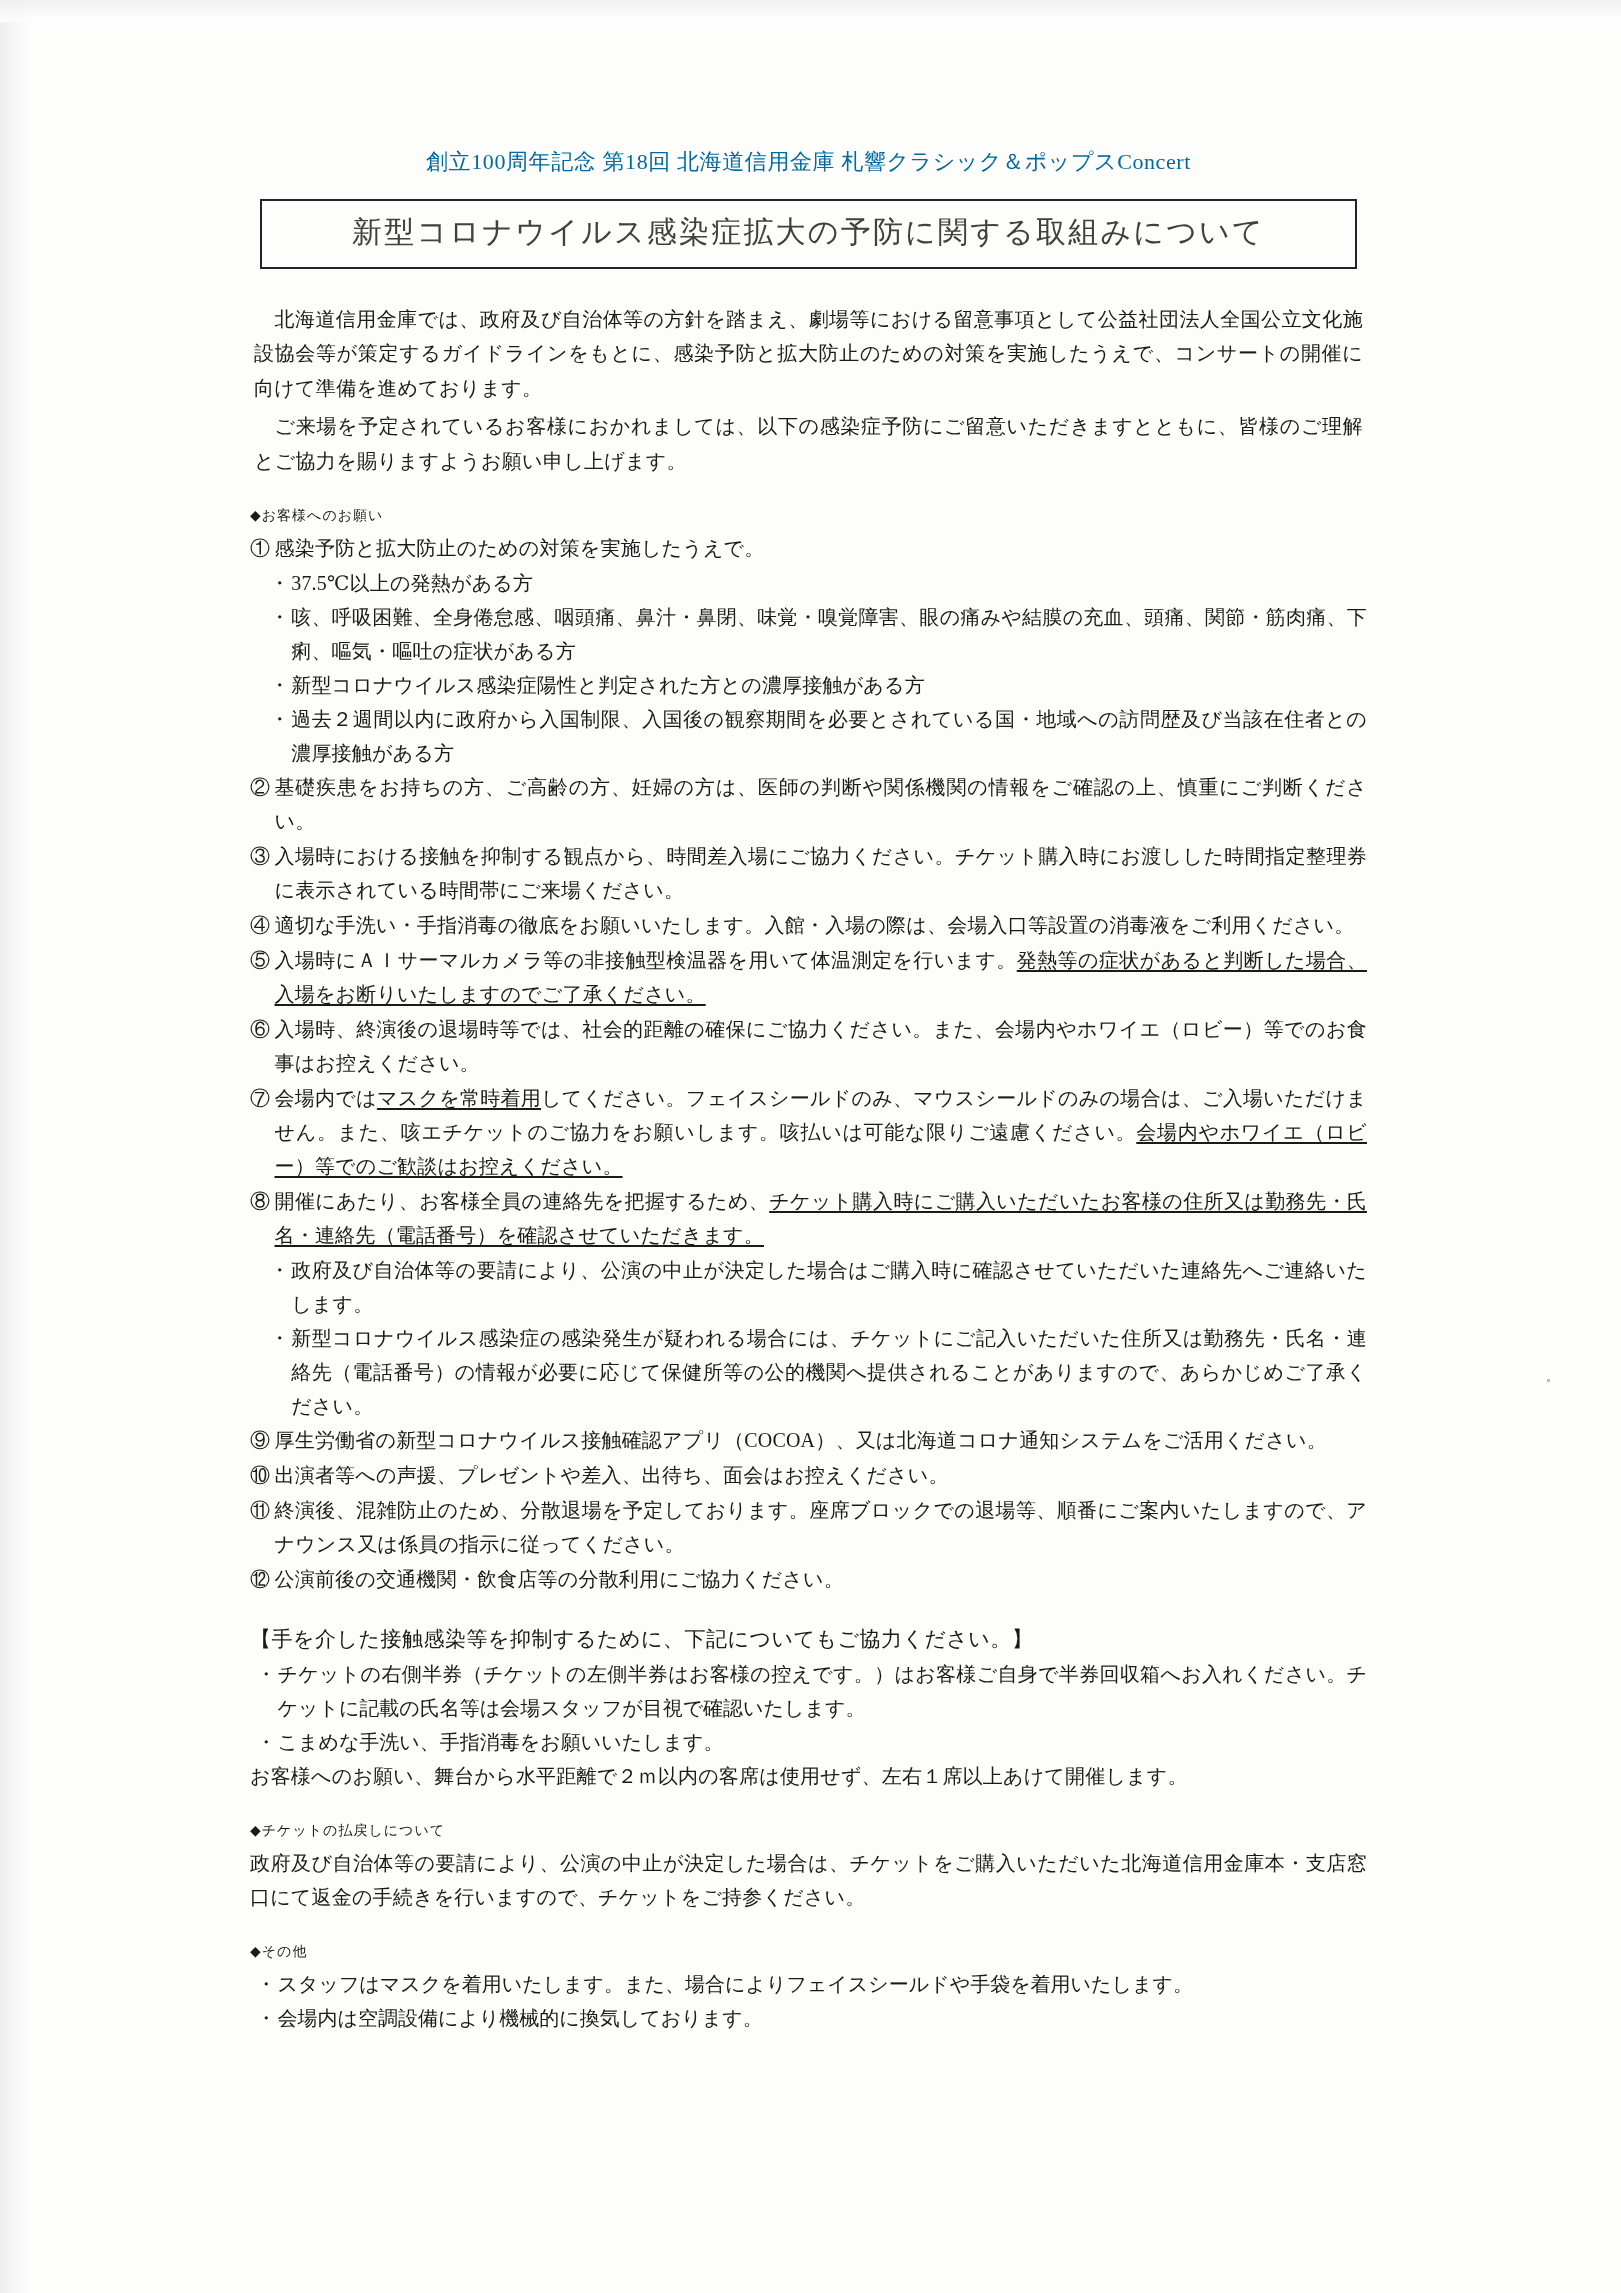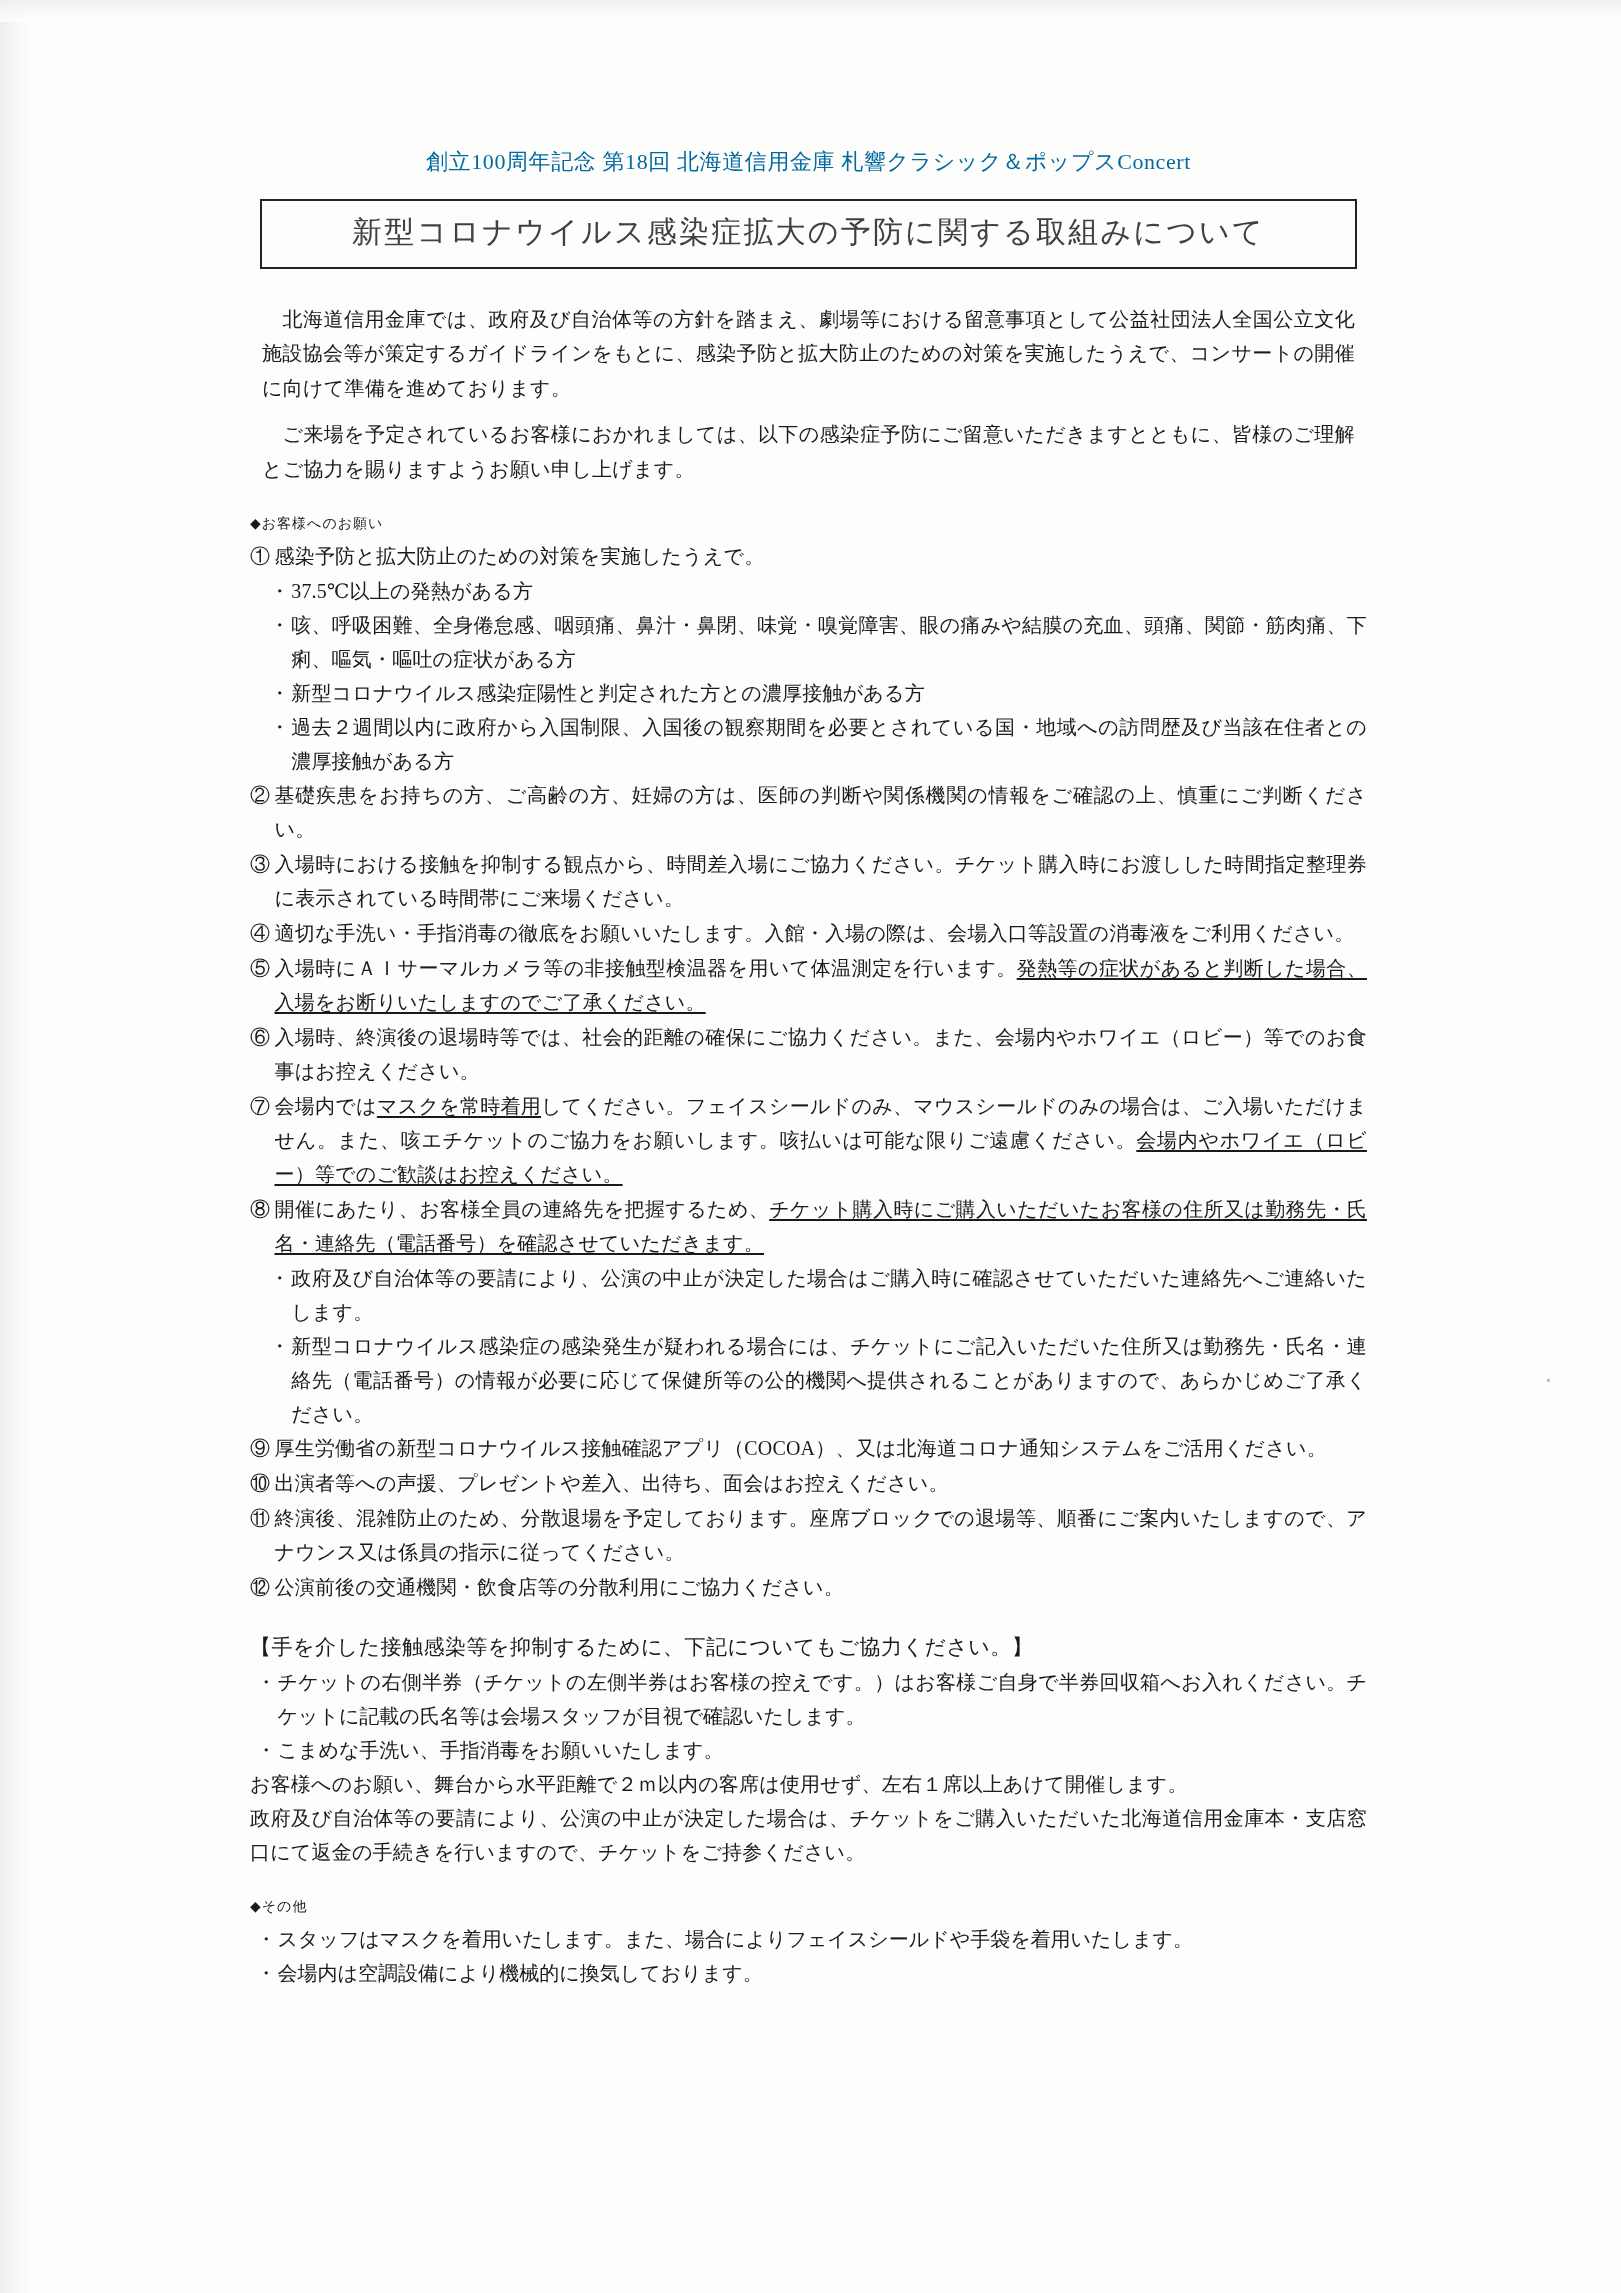--- a/index.html
+++ b/index.html
@@ -63,21 +63,21 @@
     color: #404040;
   }
   .intro {
     font-size: 20px;
     line-height: 1.72;
     letter-spacing: 0.3px;
     margin-bottom: 7.8px;
     text-align: justify;
   }
   .intro p {
-    margin: 12px;
+    margin: 4px;
   }
   .intro p.indent {
     text-indent: 20.6px;
   }
   .section-heading {
     font-size: 14px;
     letter-spacing: 1px;
     margin: 29px 0 5.9px 0;
   }
   .num-list {
@@ -265,20 +265,21 @@
         <span class="body">チケットの右側半券（チケットの左側半券はお客様の控えです。）はお客様ご自身で半券回収箱へお入れください。チケットに記載の氏名等は会場スタッフが目視で確認いたします。</span>
       </li>
       <li>
         <span class="dot">・</span>
         <span class="body">こまめな手洗い、手指消毒をお願いいたします。</span>
       </li>
     </ul>
 
     <p class="para">お客様へのお願い、舞台から水平距離で２ｍ以内の客席は使用せず、左右１席以上あけて開催します。</p>
 
+    <div class="section-heading">◆チケットの払戻しについて</div>
     <p class="para">政府及び自治体等の要請により、公演の中止が決定した場合は、チケットをご購入いただいた北海道信用金庫本・支店窓口にて返金の手続きを行いますので、チケットをご持参ください。</p>
 
     <div class="section-heading">◆その他</div>
     <ul class="sub-list tight">
       <li>
         <span class="dot">・</span>
         <span class="body">スタッフはマスクを着用いたします。また、場合によりフェイスシールドや手袋を着用いたします。</span>
       </li>
       <li>
         <span class="dot">・</span>

